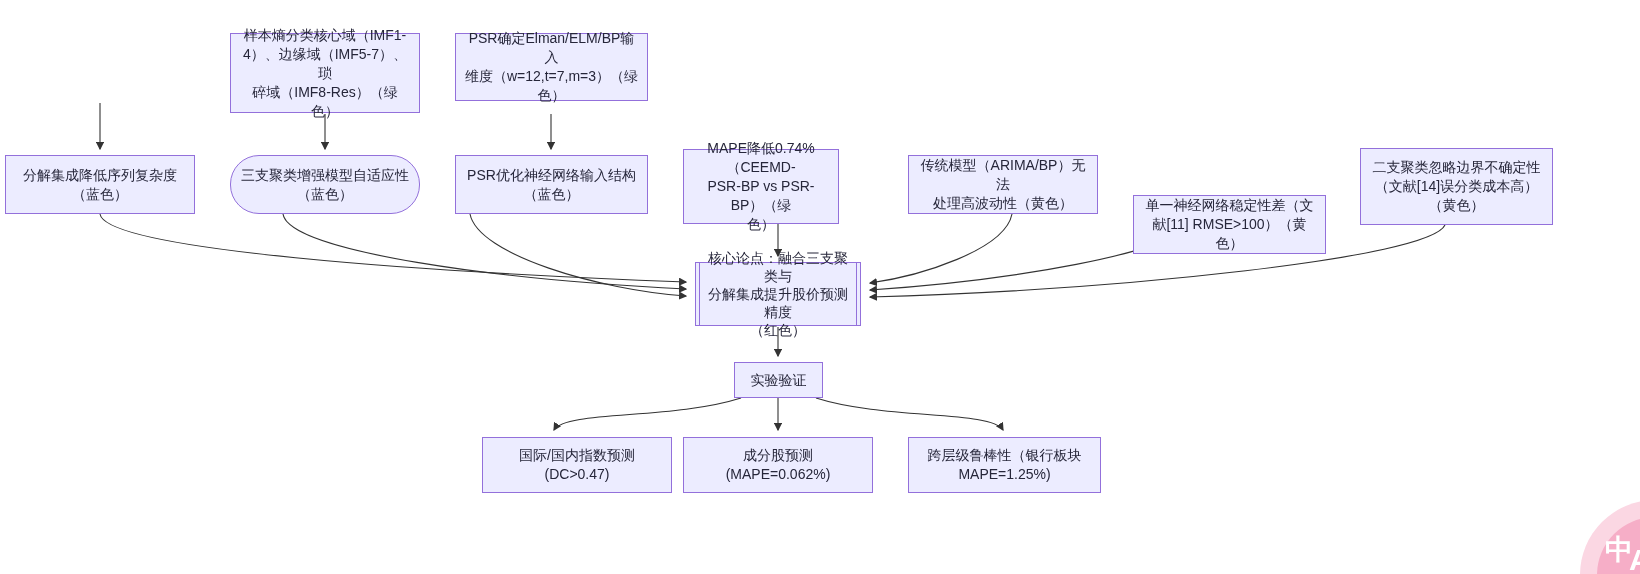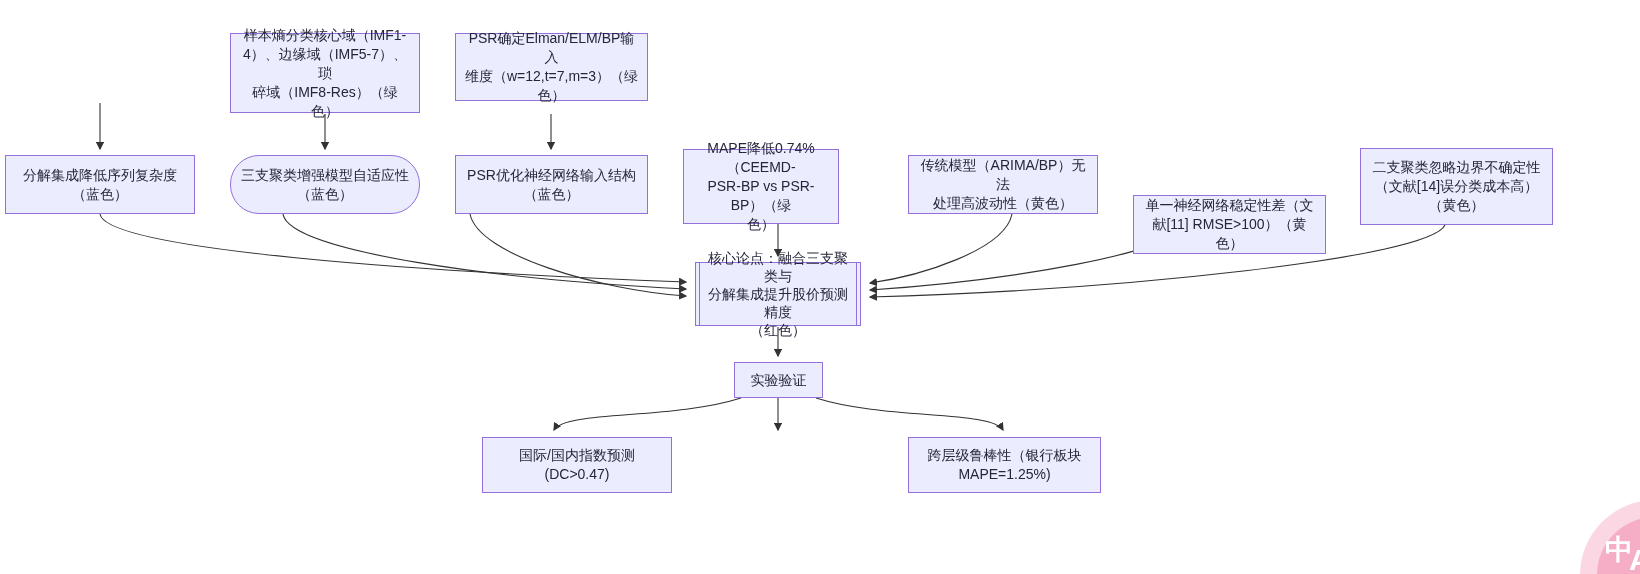--- a/index.html
+++ b/index.html
@@ -152,20 +152,22 @@
 （黄色）</div>
 
   <div class="node node--subroutine n-core">核心论点：融合三支聚类与
 分解集成提升股价预测精度
 （红色）</div>
 
   <div class="node n-exp">实验验证</div>
 
   <div class="node n-indexpred">国际/国内指数预测
 (DC&gt;0.47)</div>
+  <div class="node n-stockpred">成分股预测
+(MAPE=0.062%)</div>
   <div class="node n-robust">跨层级鲁棒性（银行板块
 MAPE=1.25%)</div>
 
   <div class="badge-halo"></div>
   <div class="badge">
     <span class="zh">中</span>
     <span class="en">A</span>
   </div>
 
 </div>

